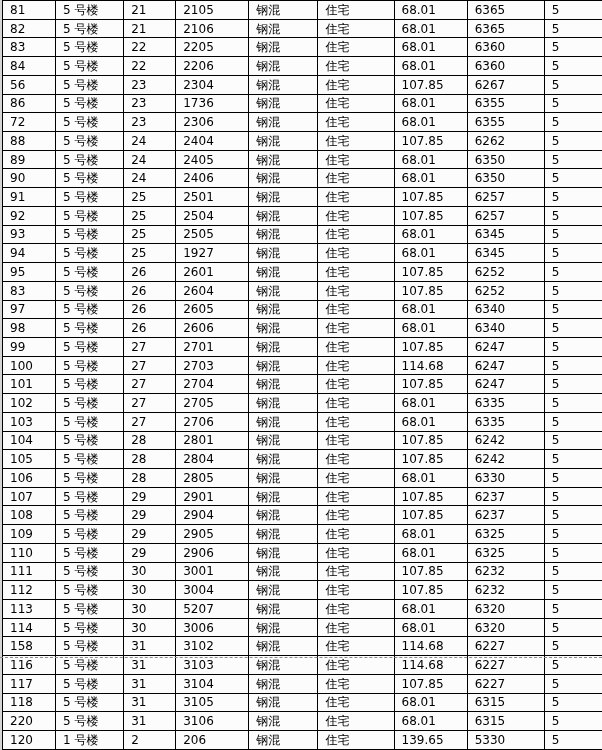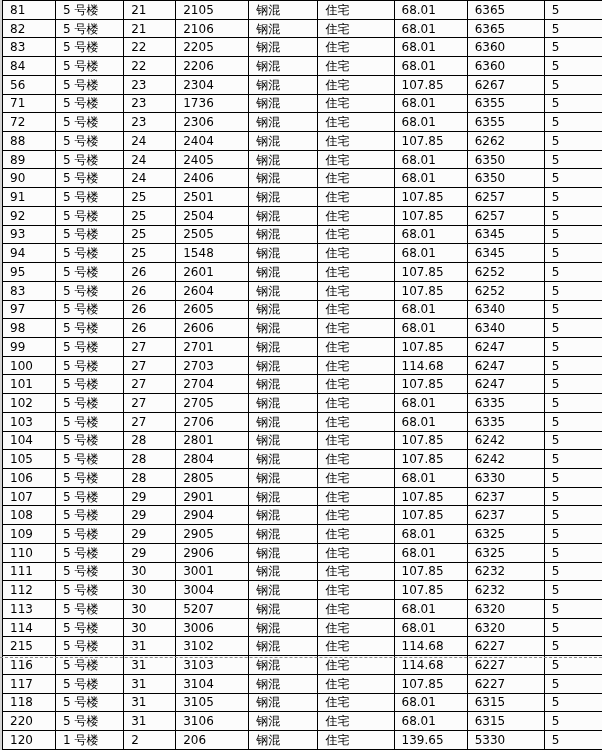--- a/index.html
+++ b/index.html
@@ -121,21 +121,21 @@
     <td>23</td>
     <td>2304</td>
     <td>钢混</td>
     <td>住宅</td>
     <td>107.85</td>
     <td>6267</td>
     <td>5</td>
   </tr>
 
   <tr>
-    <td>71</td>
+    <td>86</td>
     <td>5 号楼</td>
     <td>23</td>
     <td>1736</td>
     <td>钢混</td>
     <td>住宅</td>
     <td>68.01</td>
     <td>6355</td>
     <td>5</td>
   </tr>
 
@@ -220,21 +220,21 @@
     <td>住宅</td>
     <td>68.01</td>
     <td>6345</td>
     <td>5</td>
   </tr>
 
   <tr>
     <td>94</td>
     <td>5 号楼</td>
     <td>25</td>
-    <td>1548</td>
+    <td>1927</td>
     <td>钢混</td>
     <td>住宅</td>
     <td>68.01</td>
     <td>6345</td>
     <td>5</td>
   </tr>
 
   <tr>
     <td>95</td>
     <td>5 号楼</td>
@@ -469,21 +469,21 @@
     <td>30</td>
     <td>3006</td>
     <td>钢混</td>
     <td>住宅</td>
     <td>68.01</td>
     <td>6320</td>
     <td>5</td>
   </tr>
 
   <tr>
-    <td>215</td>
+    <td>158</td>
     <td>5 号楼</td>
     <td>31</td>
     <td>3102</td>
     <td>钢混</td>
     <td>住宅</td>
     <td>114.68</td>
     <td>6227</td>
     <td>5</td>
   </tr>
 

